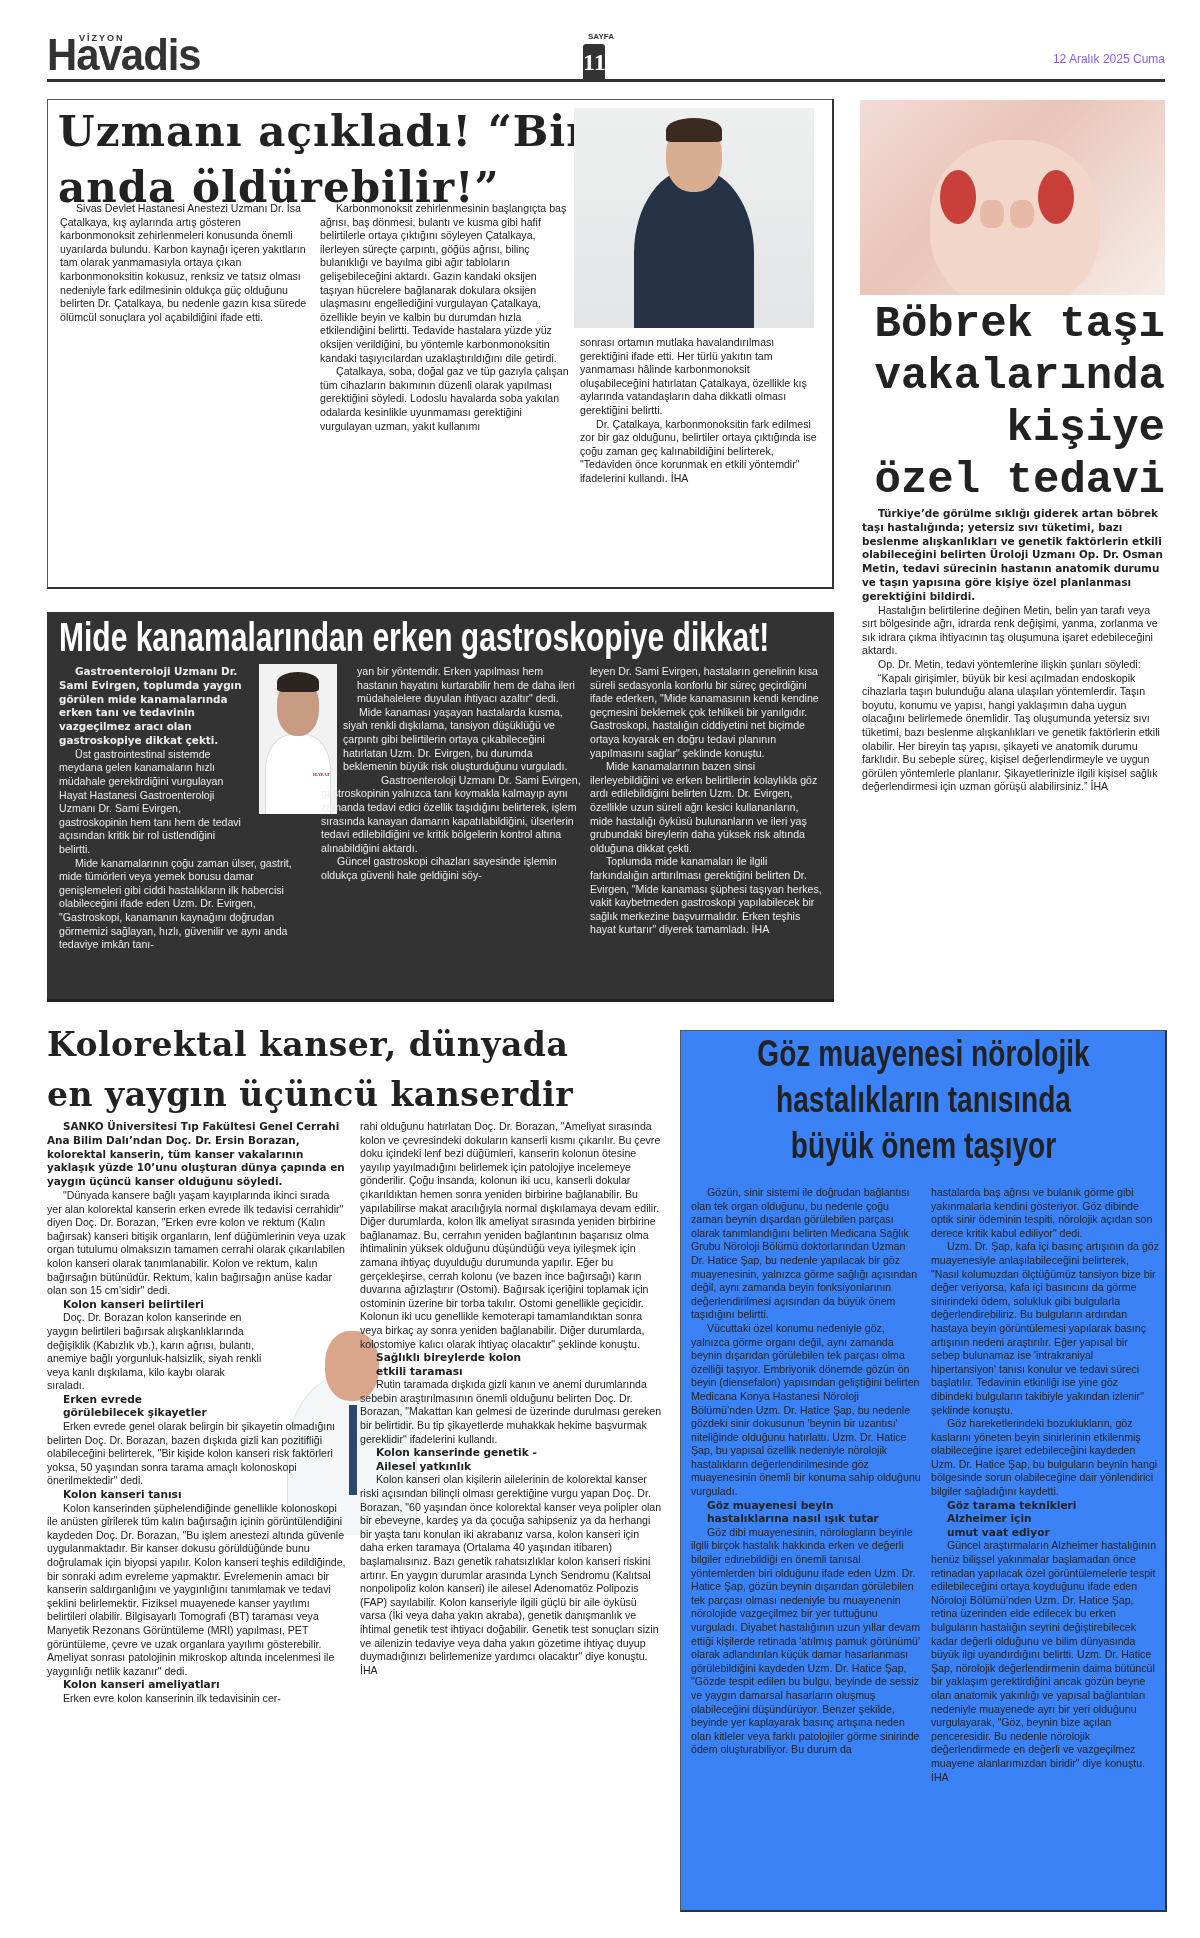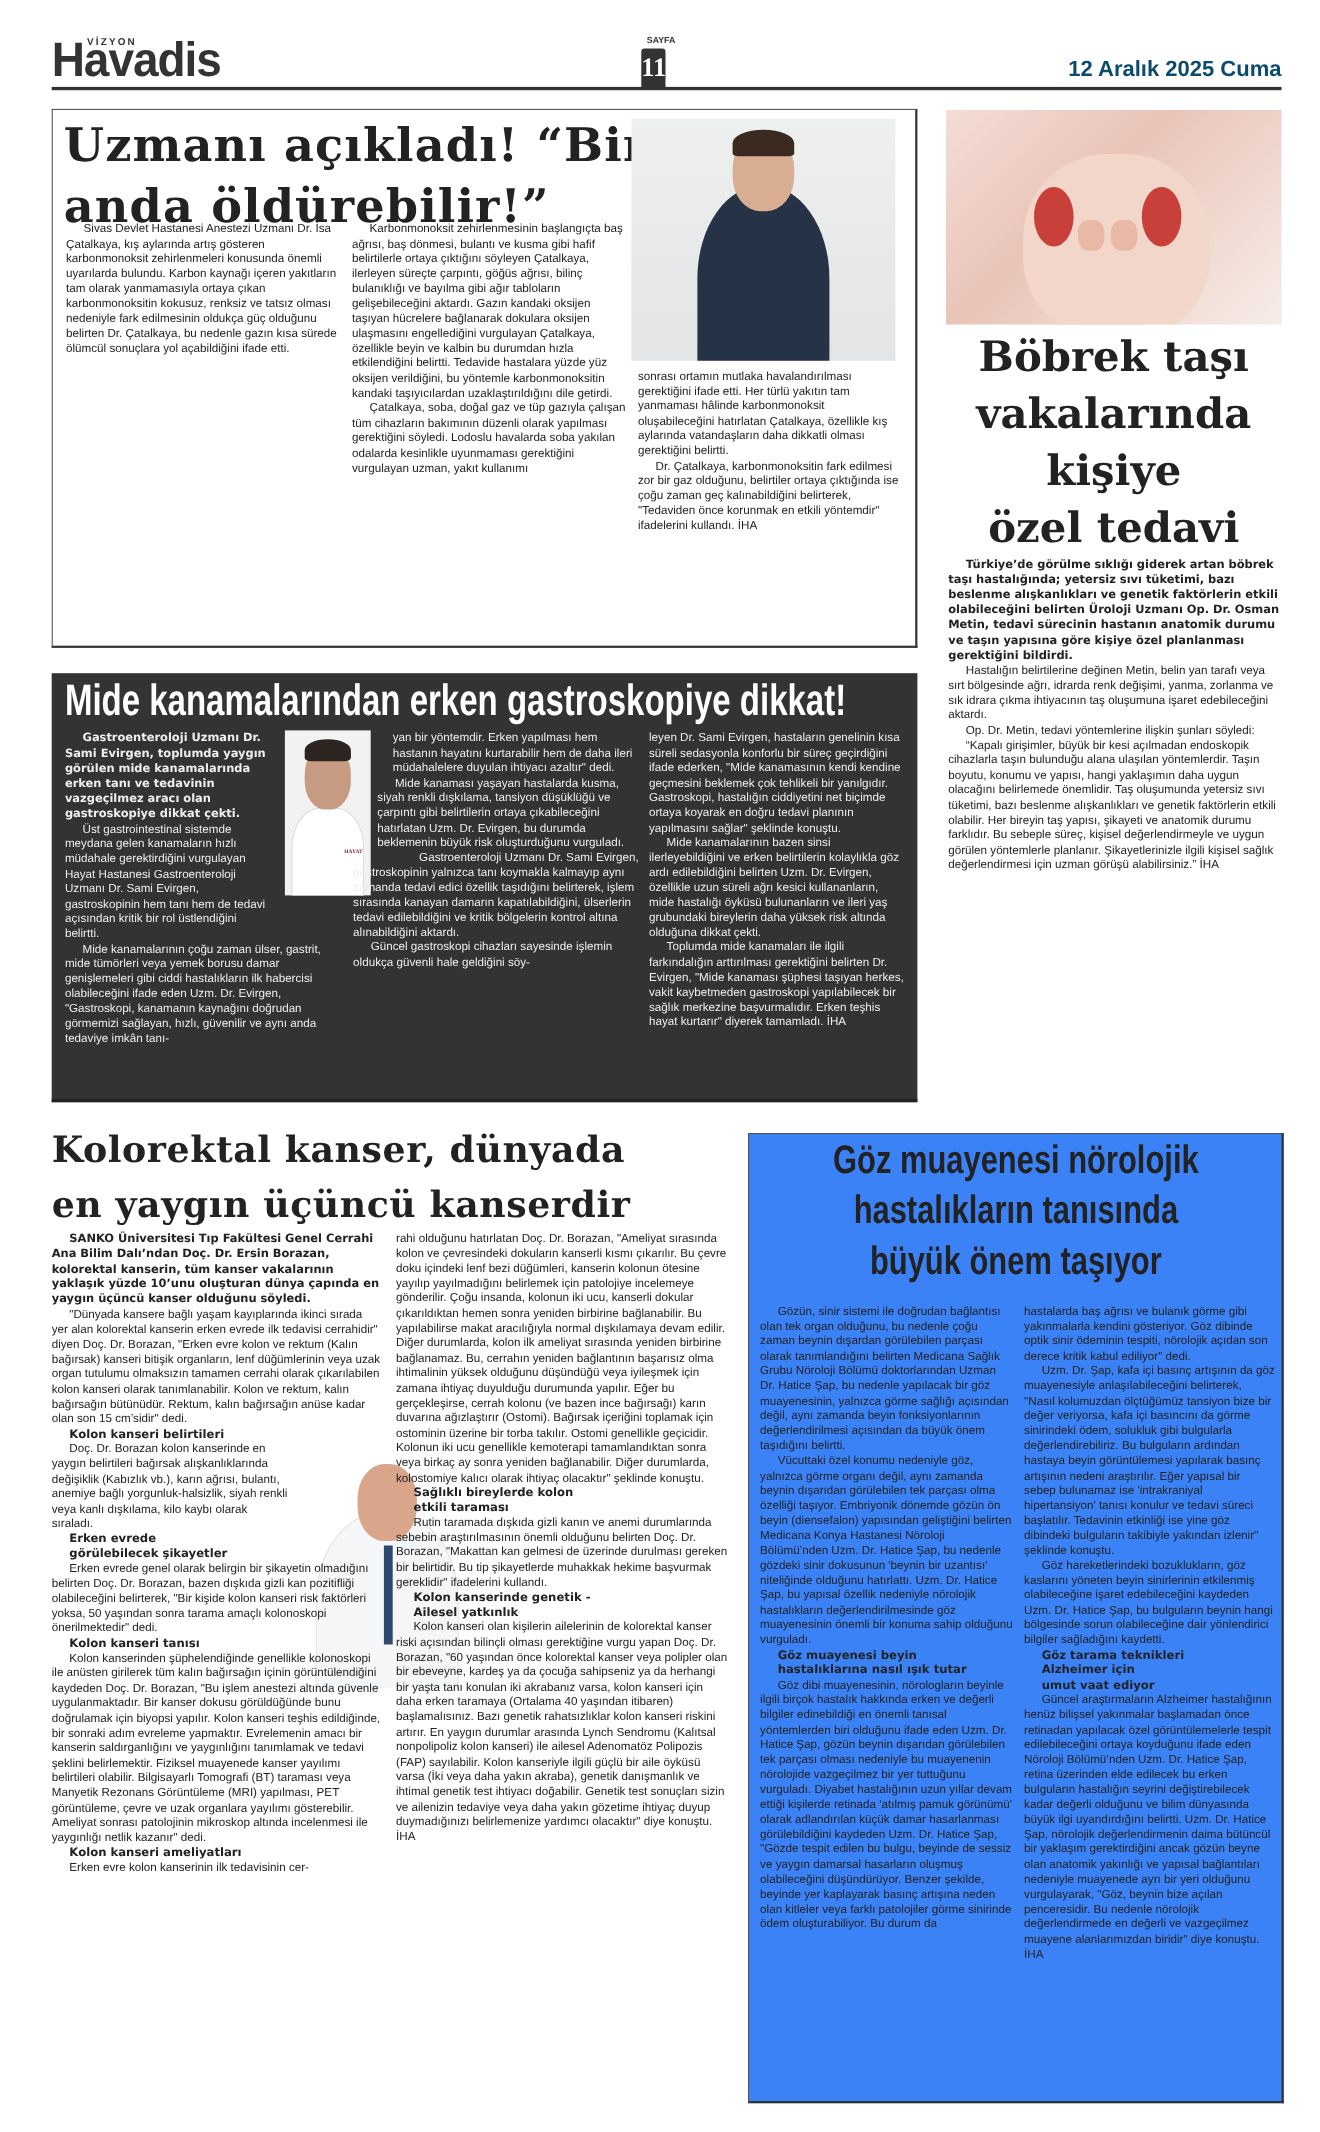--- a/index.html
+++ b/index.html
@@ -3,21 +3,21 @@
 <meta charset="utf-8">
 <style>
 *{box-sizing:border-box;margin:0;padding:0}
 body{width:1200px;height:1938px;background:#fff;font-family:"Liberation Sans",sans-serif;color:#222;position:relative;overflow:hidden}
 .abs{position:absolute}
 .masthead{left:47px;top:30px;width:1118px;height:52px;border-bottom:3px solid #333}
 .logo-small{position:absolute;left:32px;top:3px;font-size:9px;letter-spacing:2px;color:#333;font-weight:bold}
 .logo{position:absolute;left:0;top:0;font-size:44px;font-weight:bold;color:#333;font-family:"Liberation Sans",sans-serif;letter-spacing:-1px;line-height:50px;transform:scaleX(0.95);transform-origin:left}
 .sayfa-label{position:absolute;left:541px;top:2px;font-size:8px;font-weight:bold;color:#333}
 .sayfa-num{position:absolute;left:536px;top:14px;width:22px;height:36px;background:#333;color:#fff;font-size:24px;font-weight:bold;text-align:center;line-height:36px;border-radius:3px 3px 0 0;font-family:"Liberation Serif",serif}
-.date{position:absolute;right:0;top:22px;font-size:20px;font-weight:bold;color:#0c4a6e}
+.date{position:absolute;right:0;top:22px;font-size:12px;font-weight:normal;color:#8b5cf6}
 .box{border:1px solid #555}
 .headline-serif{font-family:"DejaVu Serif","Liberation Serif",serif;font-weight:bold;color:#222;letter-spacing:1px}
 .headline-cond{font-family:"Liberation Sans",sans-serif;font-weight:bold;transform:scaleX(0.75);transform-origin:left top;white-space:nowrap}
 .col{font-size:10.6px;line-height:13.6px;text-align:left;color:#222}
 .col p{text-indent:16px}
 .lead{font-weight:bold;font-family:"DejaVu Sans",sans-serif;font-size:10.4px;line-height:13.8px}
 .sub{font-weight:bold;font-family:"DejaVu Sans",sans-serif;padding-left:16px;font-size:10.6px;line-height:13.6px}
 .photo{background:linear-gradient(160deg,#d9dcdf 0%,#c7cacd 60%,#b5b8bb 100%)}
 .dark{background:#333;color:#eee}
 .dark .col{color:#eee}
@@ -58,21 +58,21 @@
   </div>
 </div>
 
 <div class="abs kidney-photo" style="left:860px;top:100px;width:305px;height:195px;overflow:hidden;">
   <div style="position:absolute;left:70px;top:40px;width:170px;height:170px;background:#f2d6c9;border-radius:45%;"></div>
   <div style="position:absolute;left:80px;top:70px;width:36px;height:54px;background:#c9403a;border-radius:50%;"></div>
   <div style="position:absolute;left:178px;top:70px;width:36px;height:54px;background:#c9403a;border-radius:50%;"></div>
   <div style="position:absolute;left:120px;top:100px;width:24px;height:28px;background:#e8b9a6;border-radius:40%;"></div>
   <div style="position:absolute;left:150px;top:100px;width:24px;height:28px;background:#e8b9a6;border-radius:40%;"></div>
 </div>
-<div class="abs headline-serif" style="left:860px;top:298px;width:305px;text-align:center;font-size:38px;line-height:52px;letter-spacing:0;">
+<div class="abs headline-serif" style="left:860px;top:298px;width:305px;text-align:right;font-size:44px;line-height:52px;letter-spacing:0;font-family:Liberation Mono, monospace;">
   <div>Böbrek taşı</div>
   <div>vakalarında</div>
   <div>kişiye</div>
   <div>özel tedavi</div>
 </div>
 <div class="abs col" style="left:862px;top:507px;width:304px;">
   <p class="lead">Türkiye’de görülme sıklığı giderek artan böbrek taşı hastalığında; yetersiz sıvı tüketimi, bazı beslenme alışkanlıkları ve genetik faktörlerin etkili olabileceğini belirten Üroloji Uzmanı Op. Dr. Osman Metin, tedavi sürecinin hastanın anatomik durumu ve taşın yapısına göre kişiye özel planlanması gerektiğini bildirdi.</p>
   <p>Hastalığın belirtilerine değinen Metin, belin yan tarafı veya sırt bölgesinde ağrı, idrarda renk değişimi, yanma, zorlanma ve sık idrara çıkma ihtiyacının taş oluşumuna işaret edebileceğini aktardı.</p>
   <p>Op. Dr. Metin, tedavi yöntemlerine ilişkin şunları söyledi:</p>
   <p>“Kapalı girişimler, büyük bir kesi açılmadan endoskopik cihazlarla taşın bulunduğu alana ulaşılan yöntemlerdir. Taşın boyutu, konumu ve yapısı, hangi yaklaşımın daha uygun olacağını belirlemede önemlidir. Taş oluşumunda yetersiz sıvı tüketimi, bazı beslenme alışkanlıkları ve genetik faktörlerin etkili olabilir. Her bireyin taş yapısı, şikayeti ve anatomik durumu farklıdır. Bu sebeple süreç, kişisel değerlendirmeyle ve uygun görülen yöntemlerle planlanır. Şikayetlerinizle ilgili kişisel sağlık değerlendirmesi için uzman görüşü alabilirsiniz.” İHA</p>

